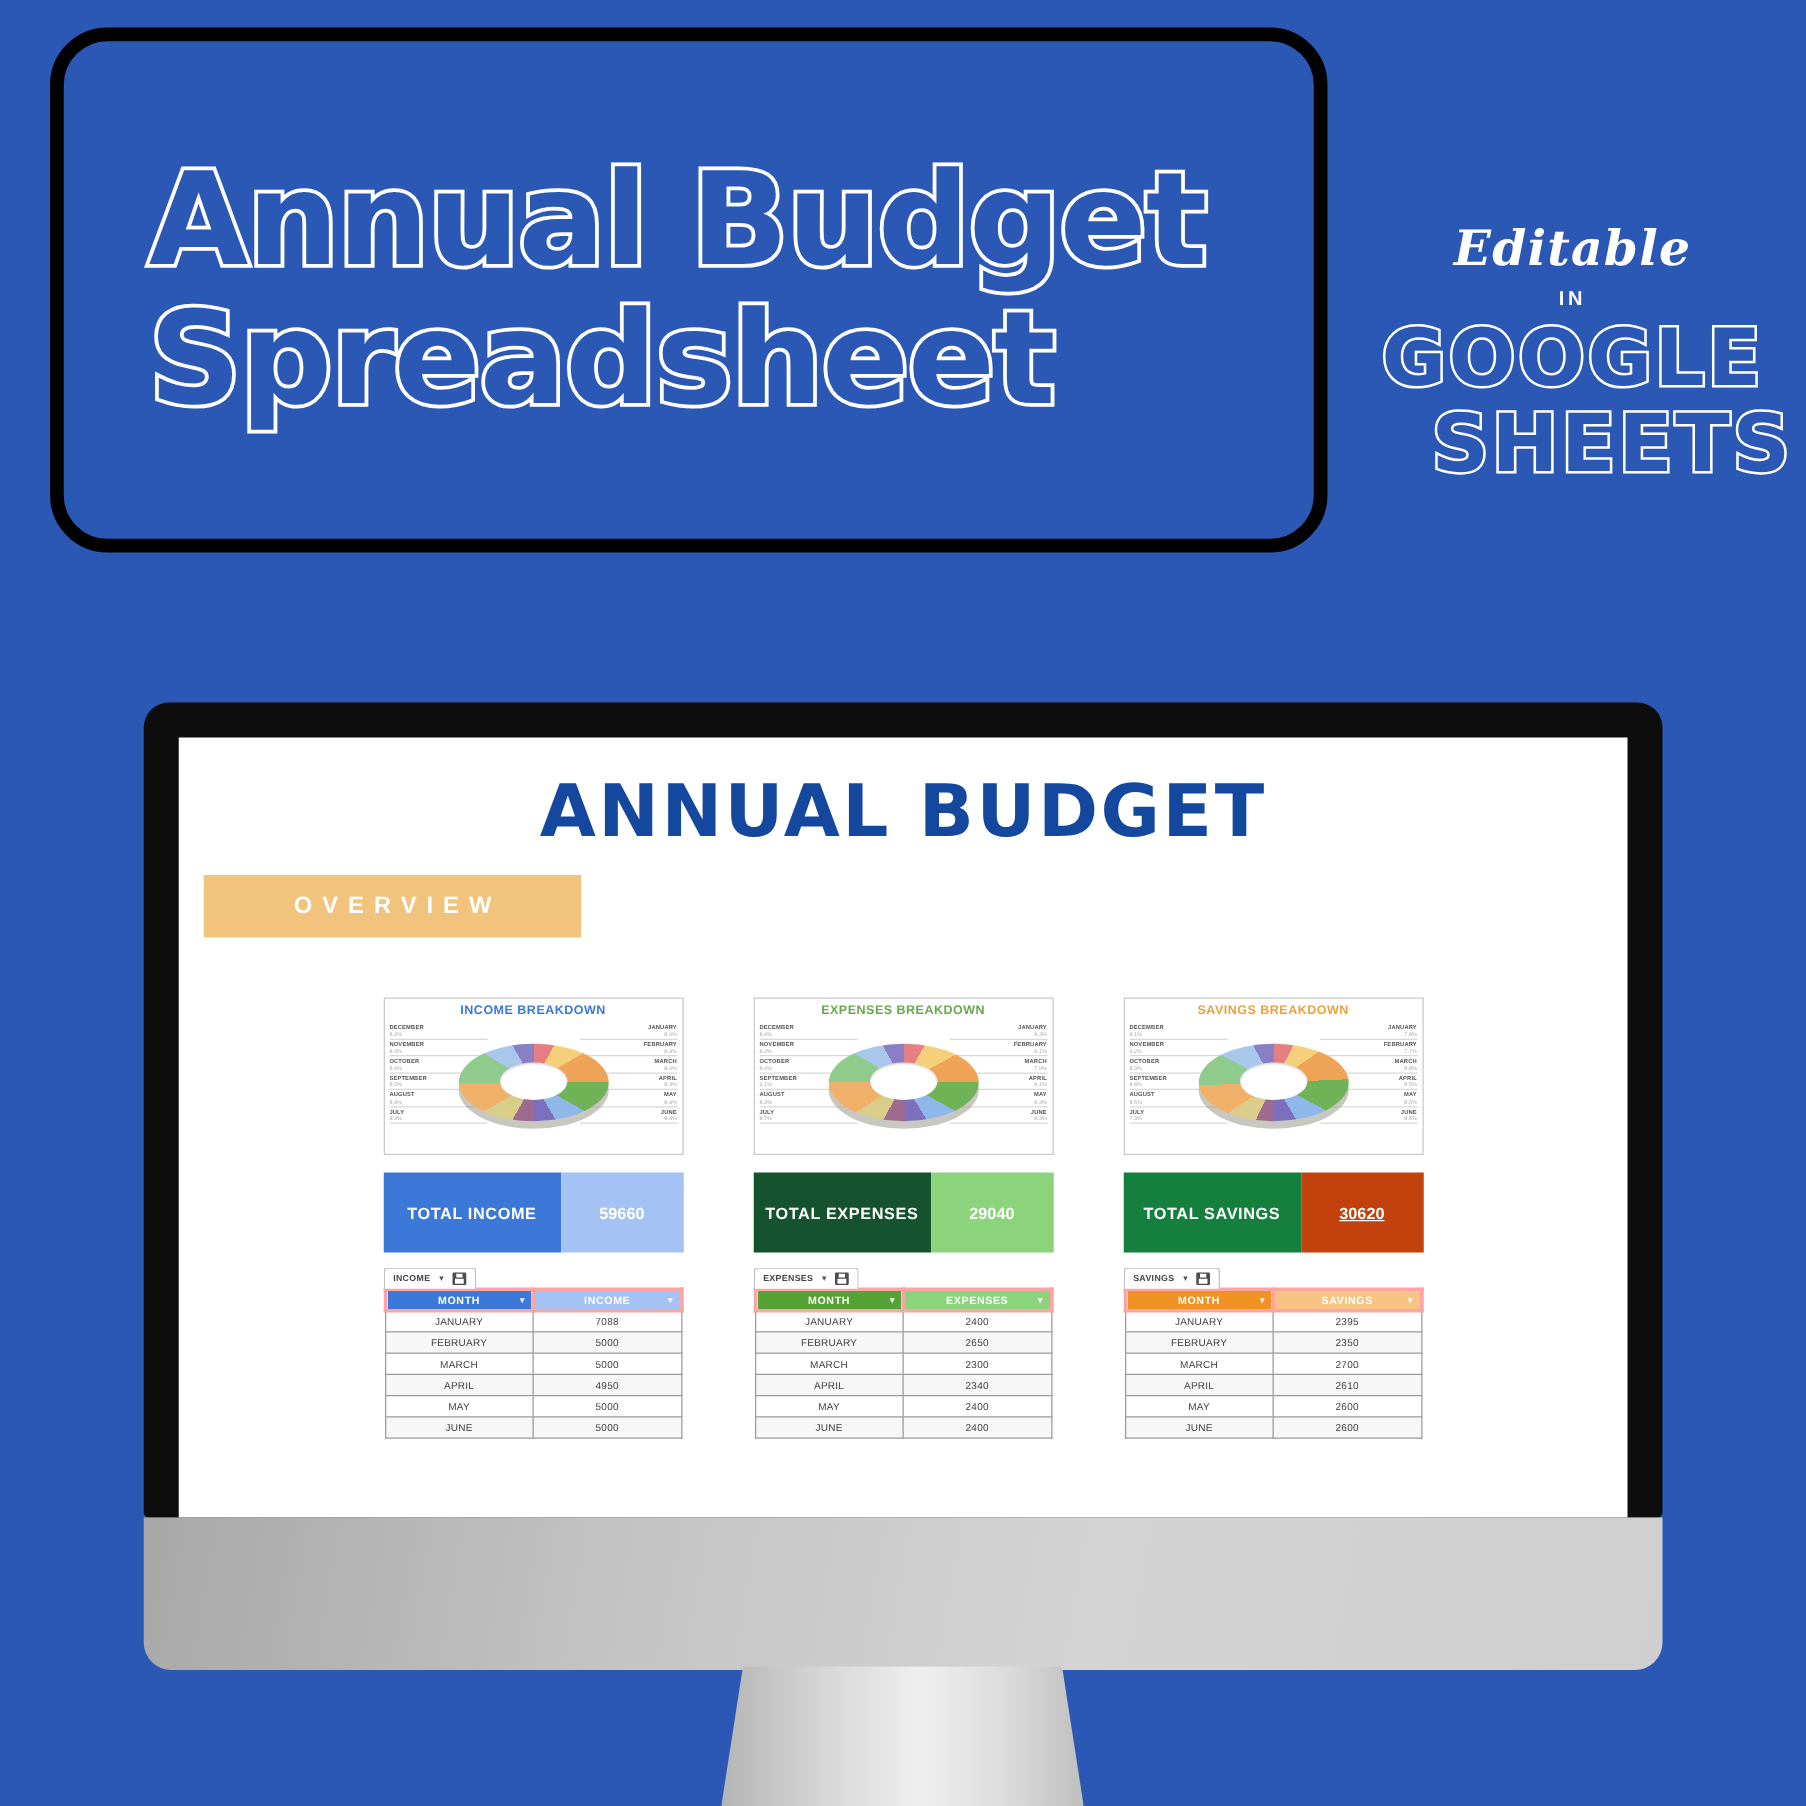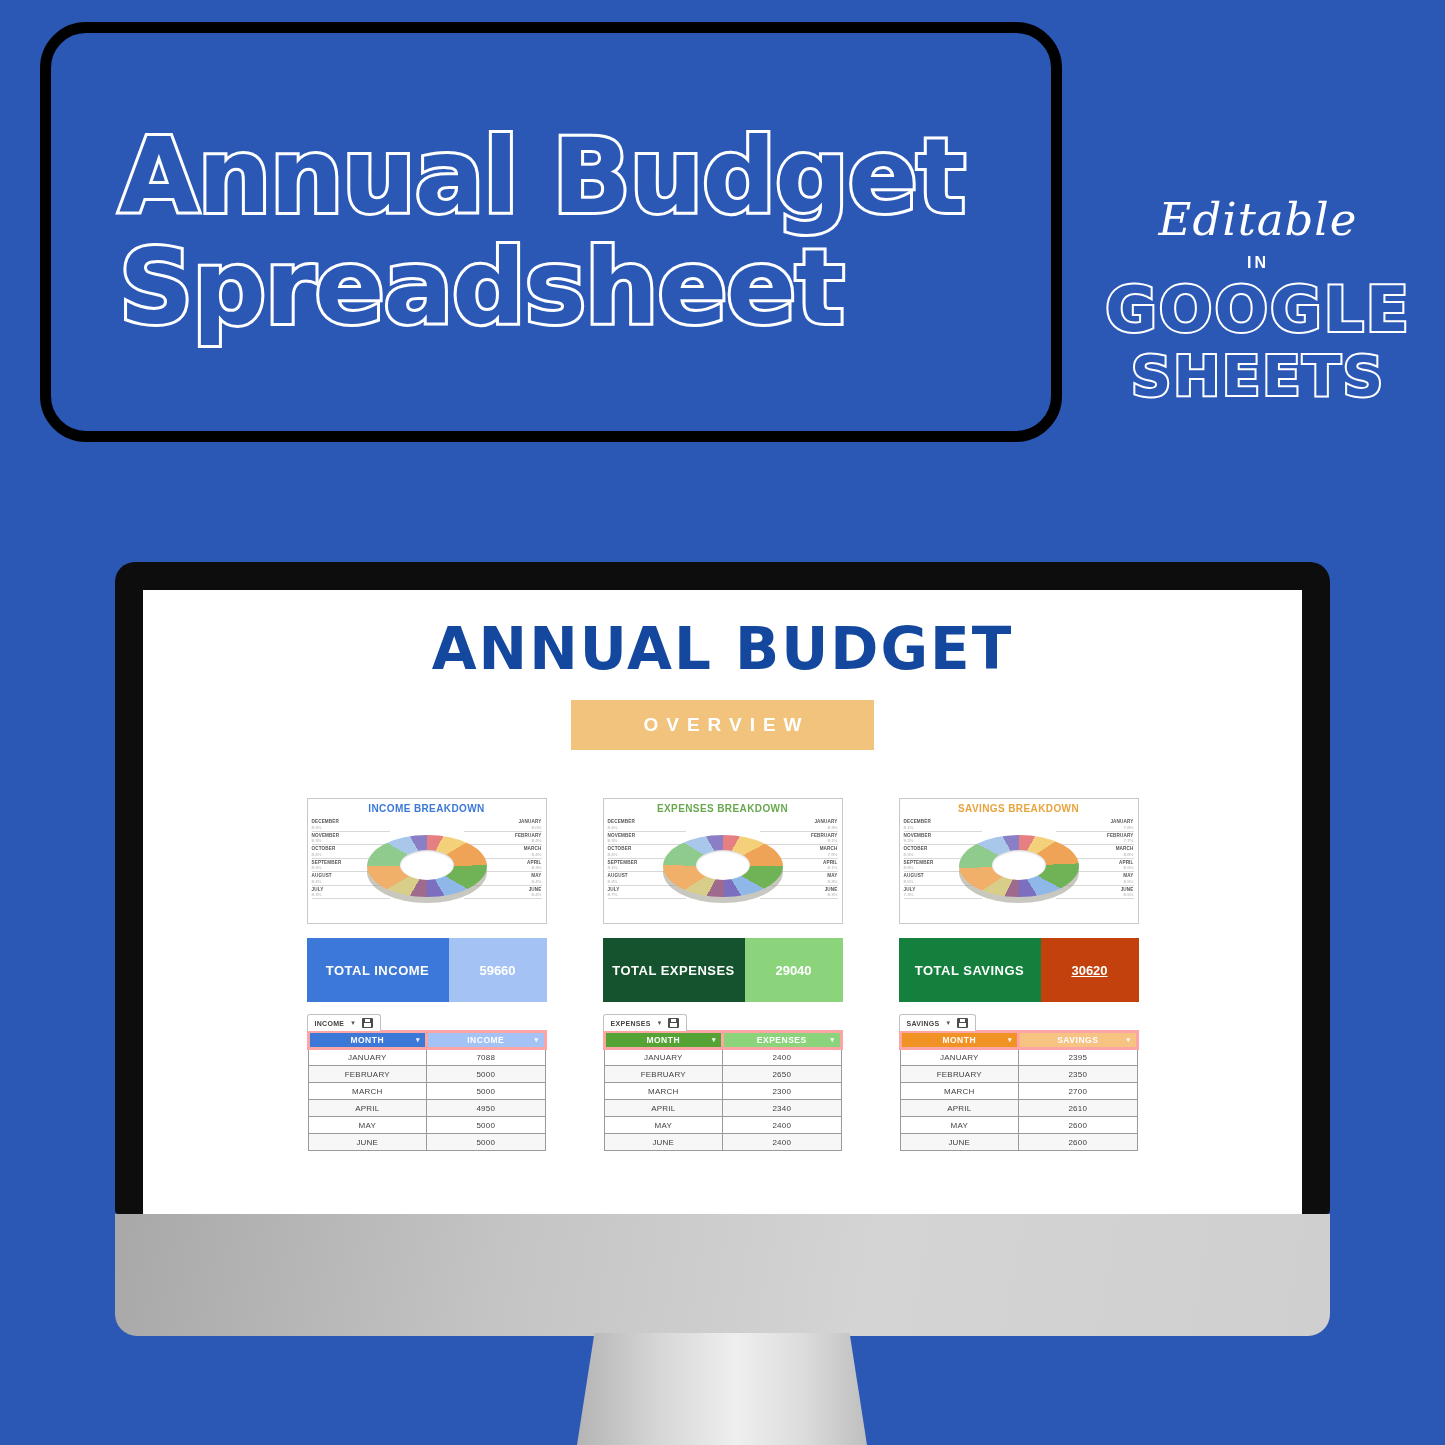--- a/index.html
+++ b/index.html
@@ -27,38 +27,37 @@
   }
   .title-line.l2{ margin-top:6px; }
 
   
   .editable-block{
     position:absolute; left:1082px; top:180px; width:352px;
     text-align:center; color:#fff;
   }
   .ed-script{
     font-family:"DejaVu Serif", serif;
-    font-style:italic; font-weight:400;
-    font-size:45px; line-height:1;
+    font-style:italic; font-weight:700;
+    font-size:39px; line-height:1;
     letter-spacing:1px;
-    margin-top:17px;
   }
   .ed-in{
     font-size:16px; letter-spacing:3px; font-weight:700;
     margin-top:12px; margin-bottom:6px;
   }
   .ed-big{
     font-family:"DejaVu Sans", sans-serif;
     font-weight:700; font-size:63px; line-height:1.03;
     color:#2B58B5;
     -webkit-text-stroke:4px #ffffff;
     paint-order: stroke fill;
     letter-spacing:2px;
   }
-  .ed-big.sheets{ font-size:56px; margin-top:4px; }
+  .ed-big.sheets{ font-size:64px; margin-top:4px;text-align:right; }
 
   
   .monitor{
     position:absolute; left:115px; top:562px; width:1215px; height:652px;
     background:#0d0d0d; border-radius:20px 20px 4px 4px;
     padding:28px 28px 0 28px;
   }
   .screen{
     width:100%; height:624px; background:#ffffff; overflow:hidden; position:relative;
   }
@@ -73,21 +72,21 @@
     clip-path: polygon(6% 0%, 94% 0%, 100% 100%, 0% 100%);
   }
 
   
   .sheet{ padding:30px 20px 0 20px; }
   .sheet-title{
     text-align:center; color:#14489E;
     font-family:"DejaVu Sans", sans-serif;
     font-weight:700; font-size:58px; letter-spacing:2px; line-height:1;
   }
-  .sheet-sub-wrap{ display:flex; justify-content:center; margin-top:22px; }
+  .sheet-sub-wrap{ display:flex; margin-top:22px; }
   .sheet-sub{
     background:#F2C37C; color:#ffffff; font-weight:700;
     font-size:19px; letter-spacing:8px; padding:14px 64px 14px 72px;
   }
 
   .cols{ display:flex; justify-content:center; gap:56px; margin-top:48px; }
   .col{ width:240px; }
 
   
   .chart-card{

